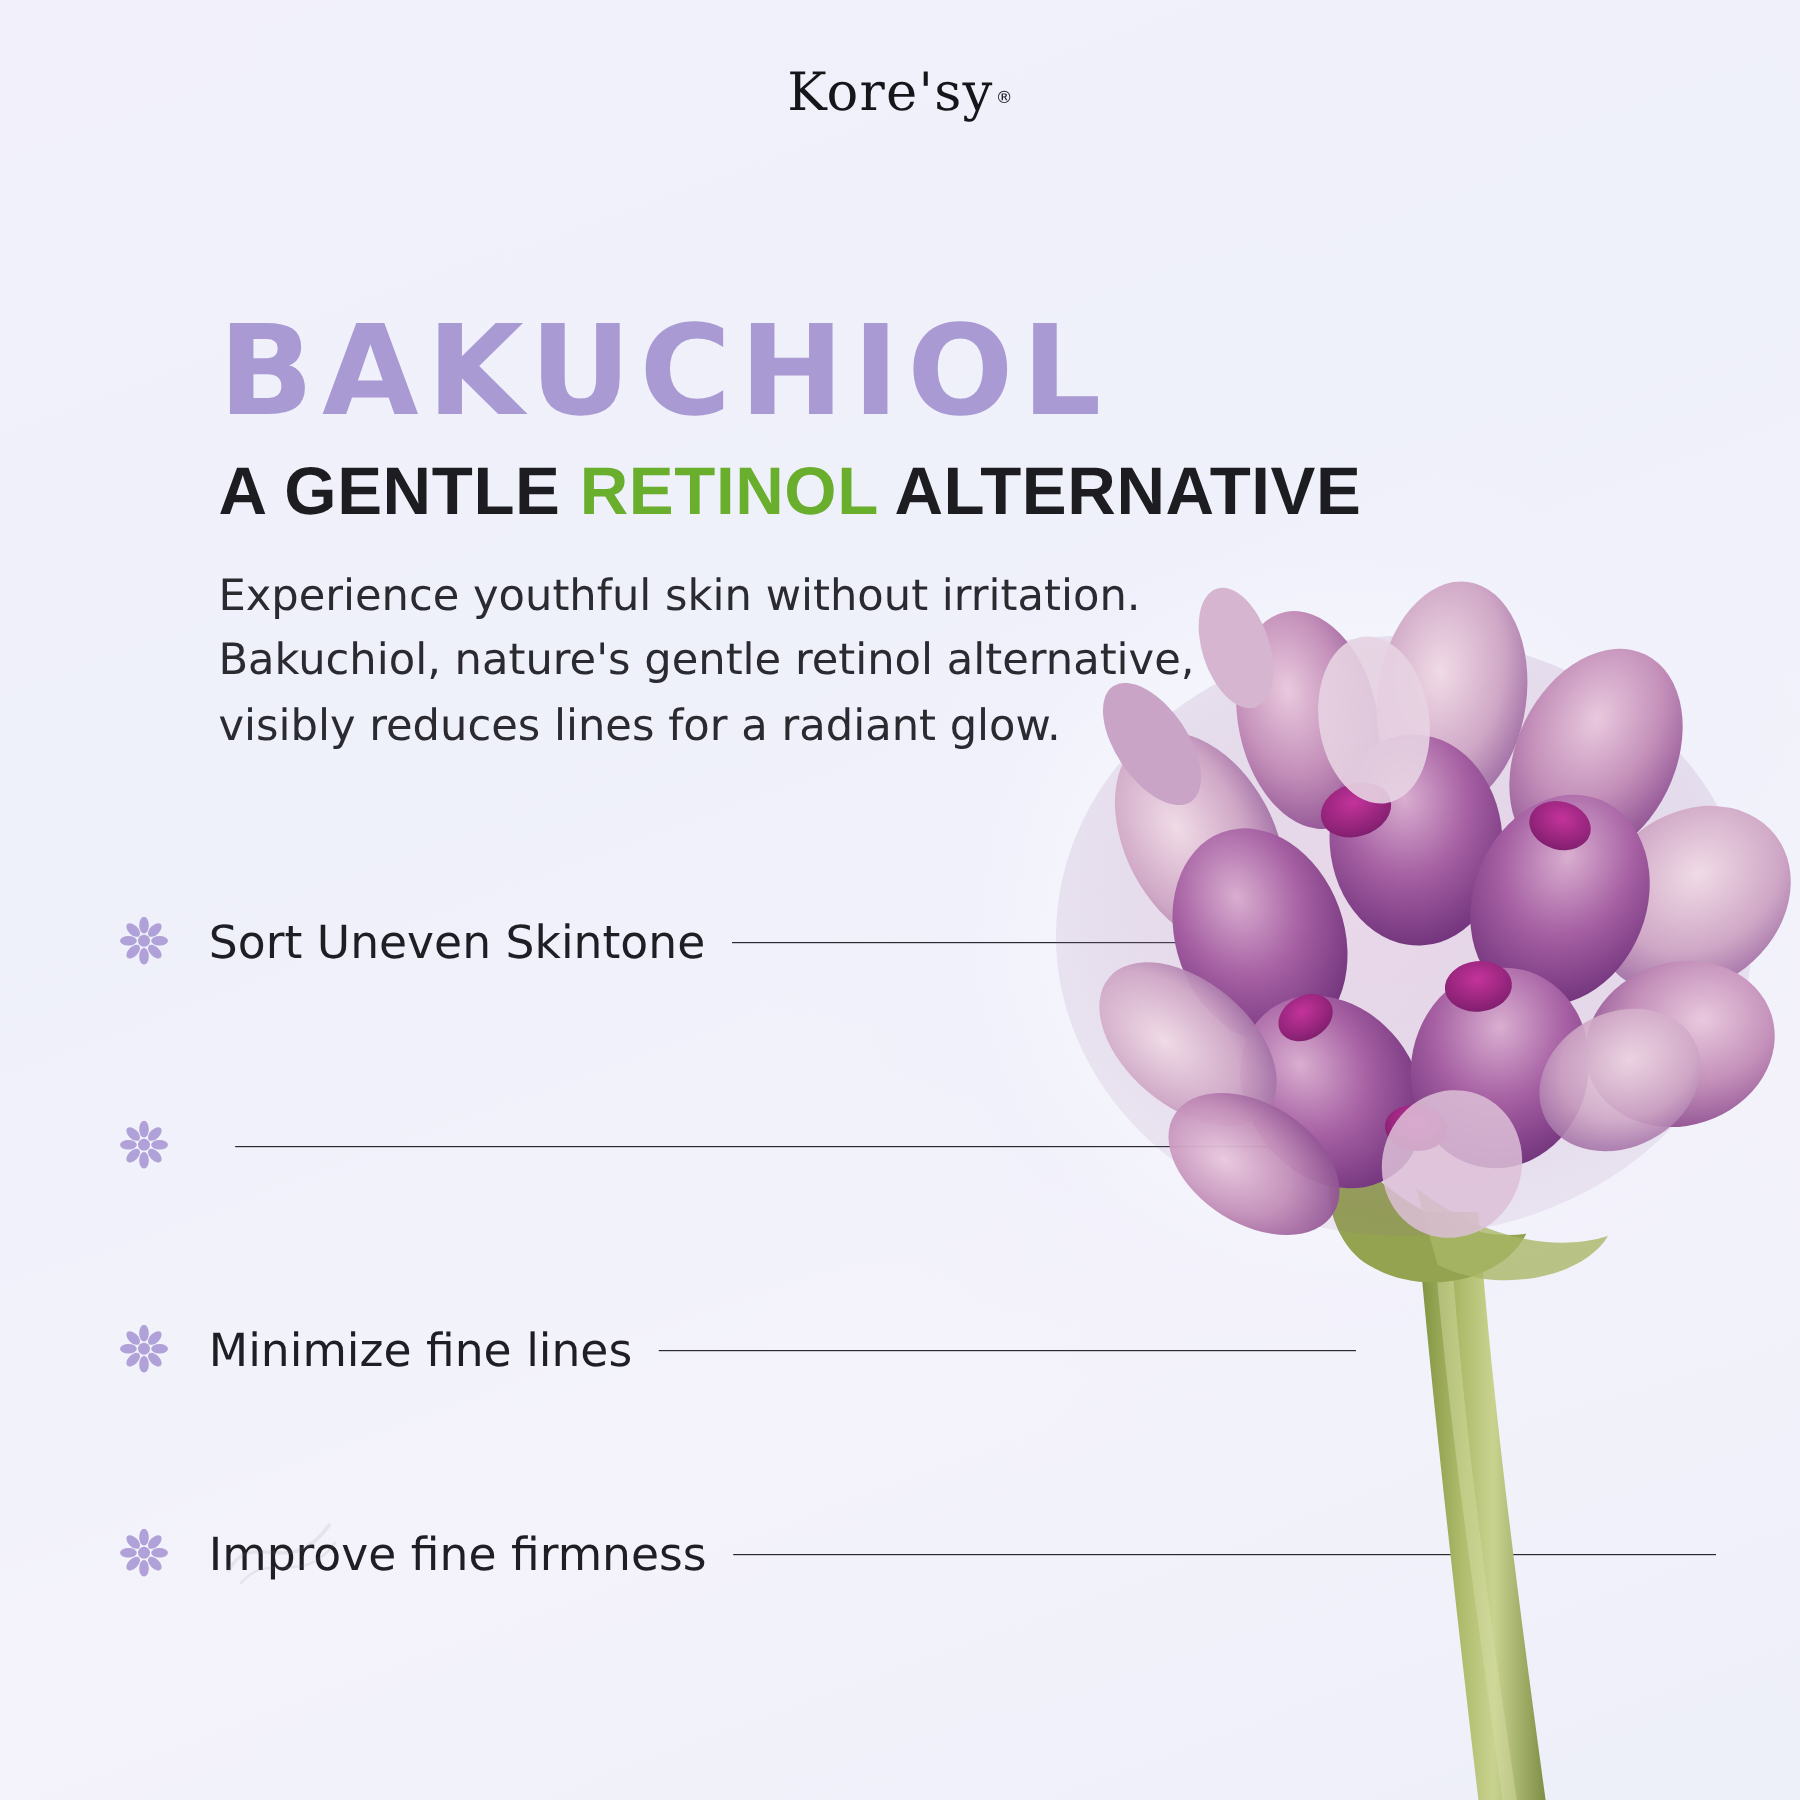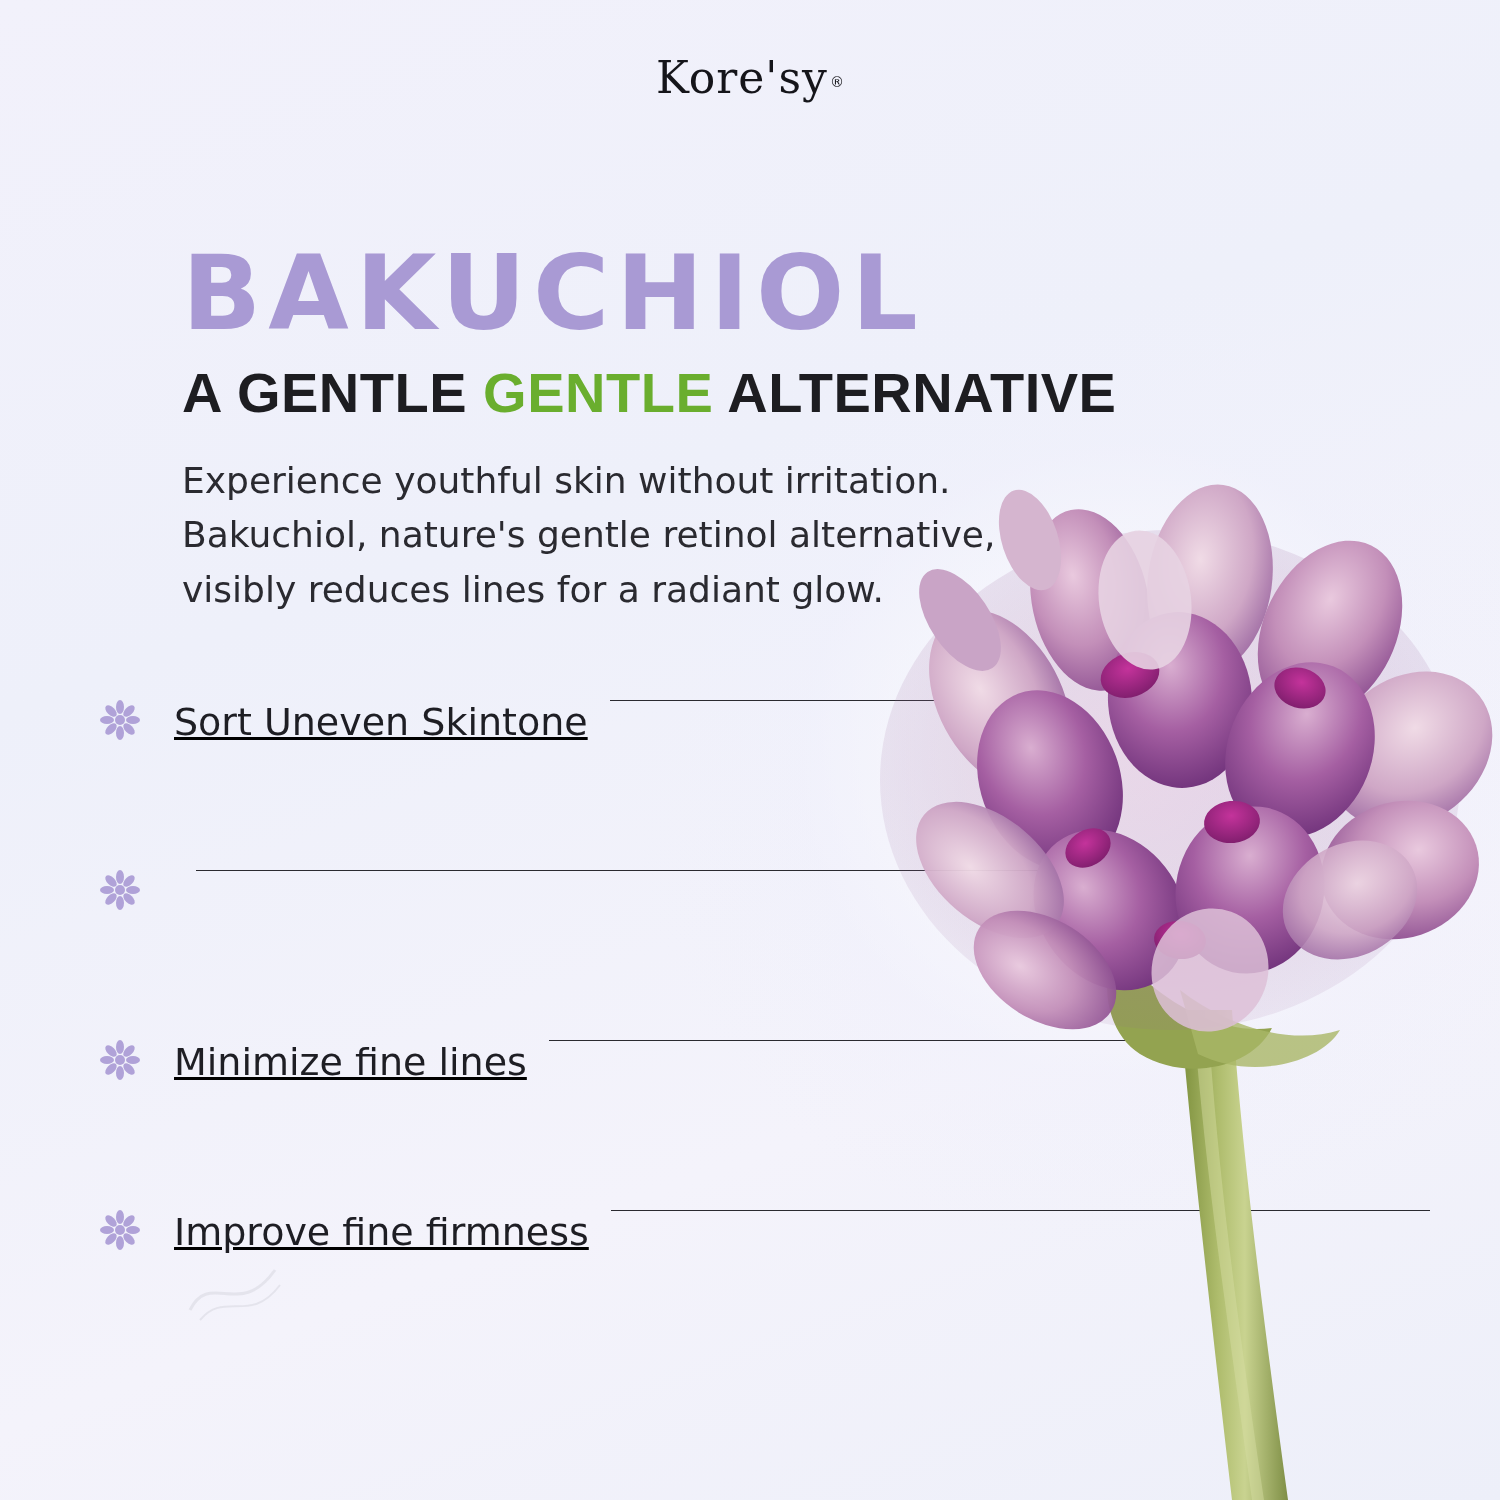--- a/index.html
+++ b/index.html
@@ -50,21 +50,21 @@
     font-family: "DejaVu Sans", sans-serif;
     font-size: 14px;
     vertical-align: super;
     color: #15151a;
     margin-left: 2px;
   }
   
   .headline {
     position: absolute;
     left: 182px;
-    top: 240px;
+    top: 256px;
     width: 980px;
   }
   .title-main {
     font-family: "DejaVu Sans", sans-serif;
     font-weight: bold;
     font-size: 104px;
     line-height: 1.02;
     letter-spacing: 7px;
     color: #a99ad4;
     margin: 0;
@@ -96,22 +96,22 @@
     left: 100px;
     top: 700px;
     width: 1340px;
   }
   .benefit-row {
     position: relative;
     height: 170px;
   }
   .benefit-inner {
     display: flex;
+    align-items: center;
     height: 100%;
-    text-decoration: underline;
   }
   .flower-icon {
     flex: 0 0 auto;
     width: 42px;
     height: 42px;
     margin-right: 32px;
     color: #b0a2d8;
   }
   .benefit-label {
     font-family: "DejaVu Sans", sans-serif;
@@ -155,21 +155,21 @@
 <div class="poster">
 
   <div class="bg-glow"></div>
 
   <div class="brand">
     <span class="brand-name">Kore'sy</span><span class="brand-reg">®</span>
   </div>
 
   <div class="headline">
     <h1 class="title-main">BAKUCHIOL</h1>
-    <h2 class="title-sub"><span>A GENTLE </span><span class="accent">GENTLE</span><span> ALTERNATIVE</span></h2>
+    <h2 class="title-sub"><span>A GENTLE </span><span class="accent">RETINOL</span><span> ALTERNATIVE</span></h2>
     <p class="lede">Experience youthful skin without irritation. Bakuchiol, nature's gentle retinol alternative, visibly reduces lines for a radiant glow.</p>
   </div>
 
   <div class="benefits">
 
     <div class="benefit-row r0">
       <div class="benefit-inner">
         <span class="flower-icon">
           <svg viewBox="0 0 40 40" width="40" height="40" aria-hidden="true">
             <g fill="#b0a2d8">

